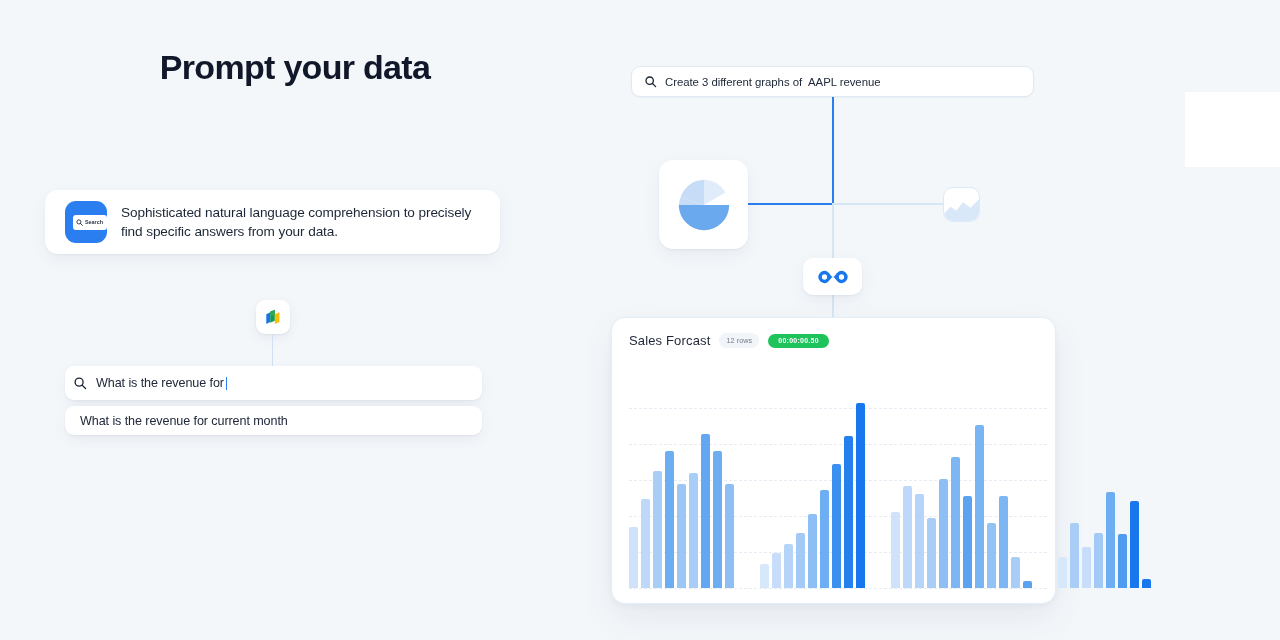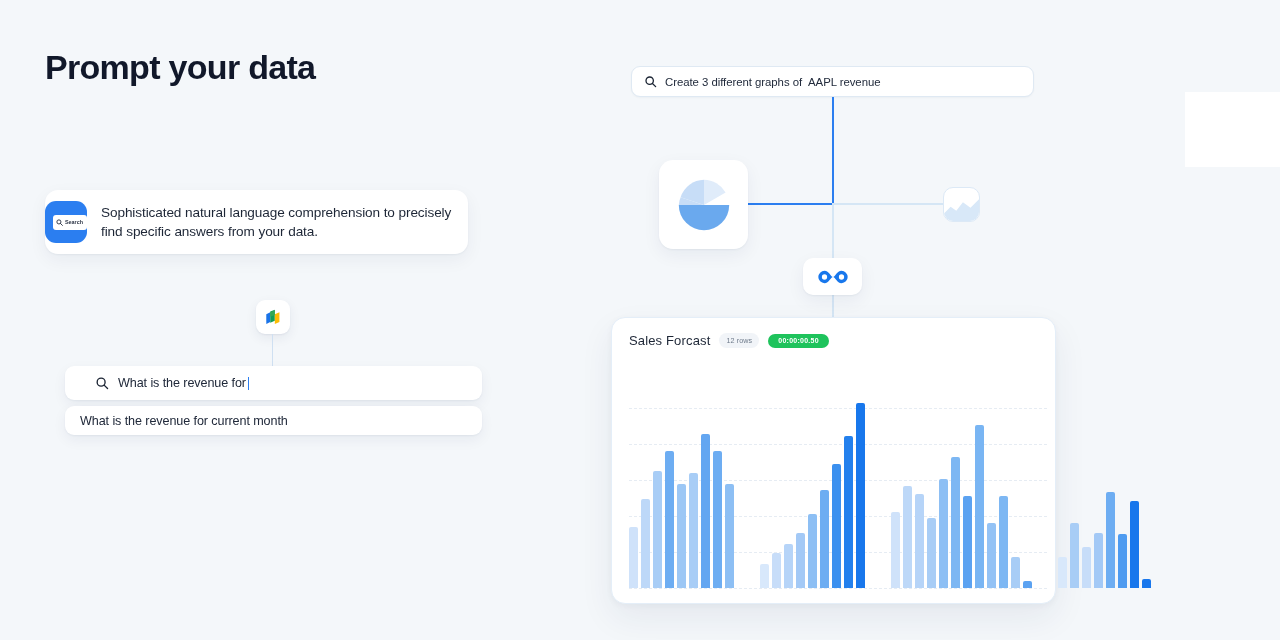--- a/index.html
+++ b/index.html
@@ -8,33 +8,33 @@
     background: #f4f7fa;
     font-family: "Liberation Sans", sans-serif;
     overflow: hidden;
   }
   #root { position: relative; width: 1280px; height: 640px; }
 
   
   .left { position: absolute; left: 45px; top: 48px; width: 500px; }
   .headline {
     font-size: 34px; font-weight: 700; color: #11182a;
-    letter-spacing: -0.7px; line-height: 1.15;
+    letter-spacing: -0.7px; line-height: 1.15; text-align: center;
   }
   .subcopy {
     margin-top: 17px; font-size: 14.6px; line-height: 1.58;
     color: #3c4656; max-width: 462px; letter-spacing: -0.1px;
   }
 
   .feature-card {
     position: absolute; left: 45px; top: 190px;
-    width: 423px; height: 64px;
+    width: 455px; height: 64px;
     background: #ffffff; border-radius: 13px;
     box-shadow: 0 1px 2px rgba(22,40,80,.05), 0 6px 18px rgba(22,40,80,.055);
-    display: flex; align-items: center; padding: 0 0;
+    display: flex; align-items: center; padding: 0 20px;
   }
   .feature-icon {
     width: 42px; height: 42px; border-radius: 11px;
     background: #2b7ef0; flex: 0 0 42px;
     display: flex; align-items: center; justify-content: center;
     overflow: hidden;
   }
   .mini-search {
     width: 38px; height: 15px; background: #fff; border-radius: 3px;
     display: flex; align-items: center; gap: 2px;
@@ -60,21 +60,21 @@
     position: absolute; left: 272px; top: 334px;
     width: 1px; height: 34px; background: #cfe0f2;
   }
   .sugg-wrap { position: absolute; left: 65px; top: 366px; width: 417px; }
   .sugg-box {
     width: 417px; height: 29px; background: #fff; border-radius: 9px;
     box-shadow: 0 1px 2px rgba(22,40,80,.05), 0 5px 14px rgba(22,40,80,.06);
     display: flex; align-items: center; margin-bottom: 6px;
     padding-left: 15px;
   }
-  .sugg-box.first { height: 34px; padding-left: 30px; }
+  .sugg-box.first { height: 34px; padding-left: 8px; }
   .sugg-text { font-size: 12.6px; color: #20293a; letter-spacing: -0.1px; }
   .sugg-box.first .sugg-text { margin-left: 9px; }
   .caret {
     display: inline-block; width: 1.4px; height: 13px;
     background: #2b7ef0; vertical-align: -2px; margin-left: 2px;
   }
 
   
   .prompt-bar {
     position: absolute; left: 631px; top: 66px;

